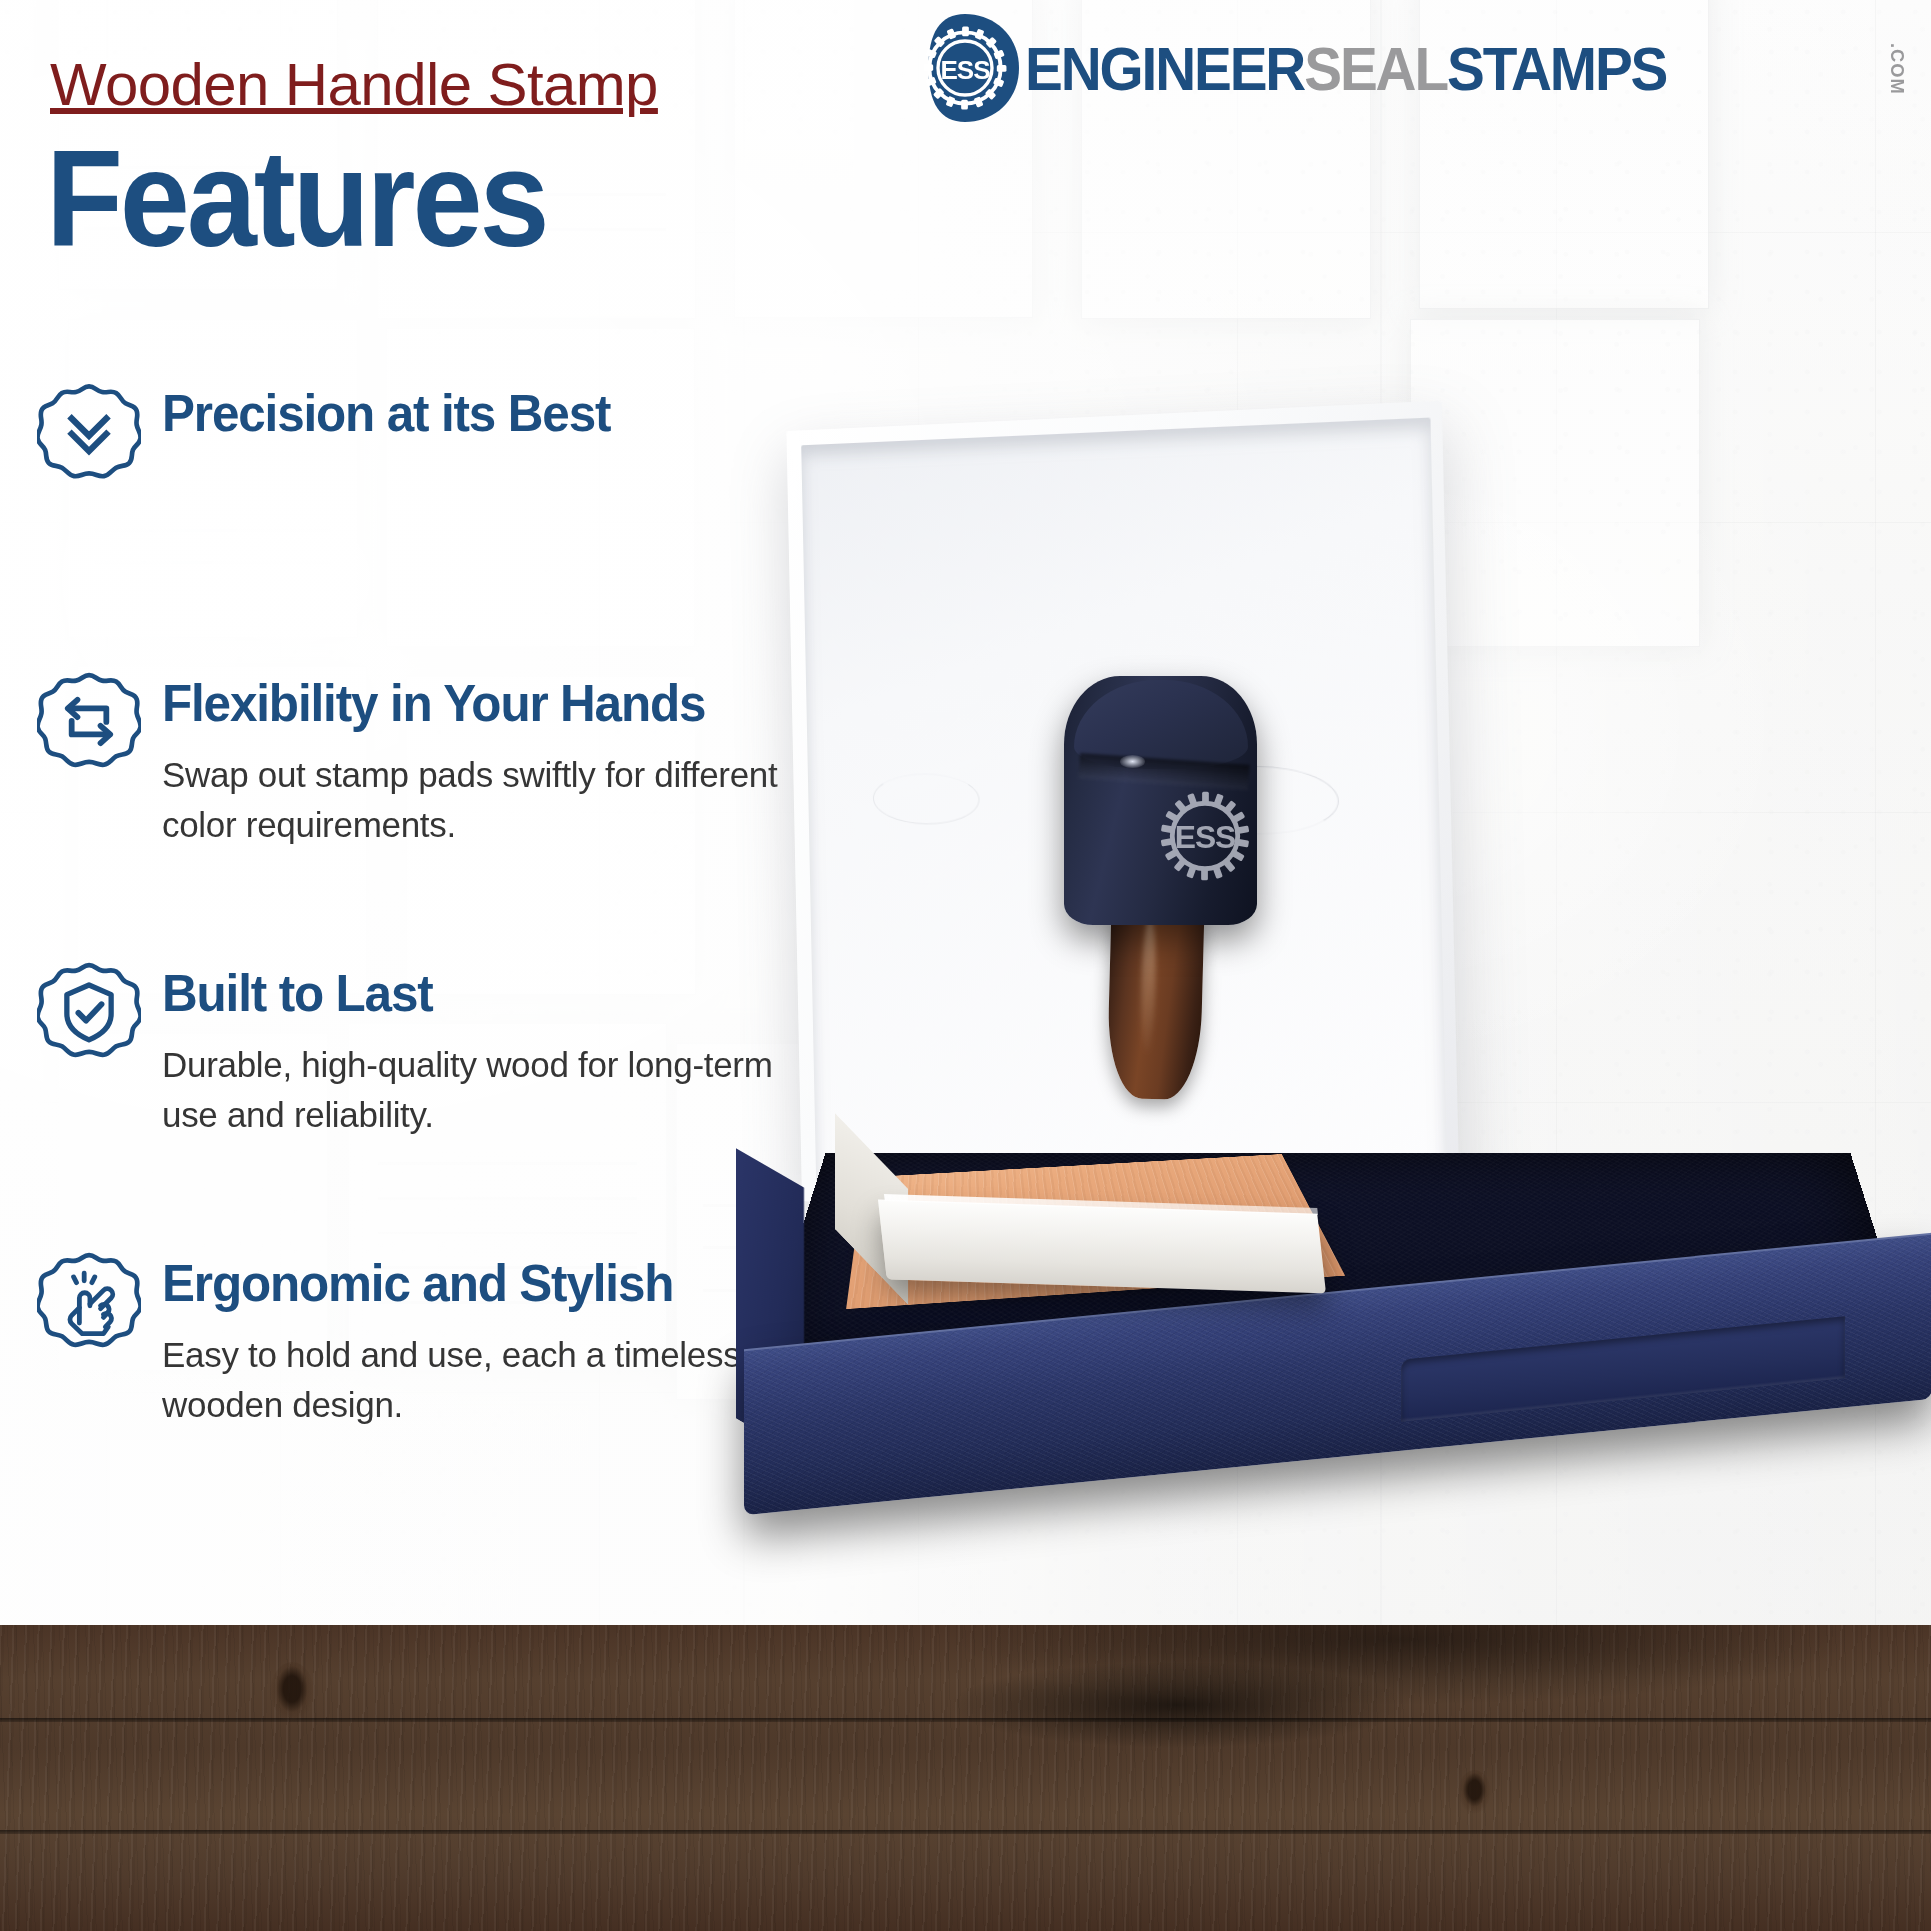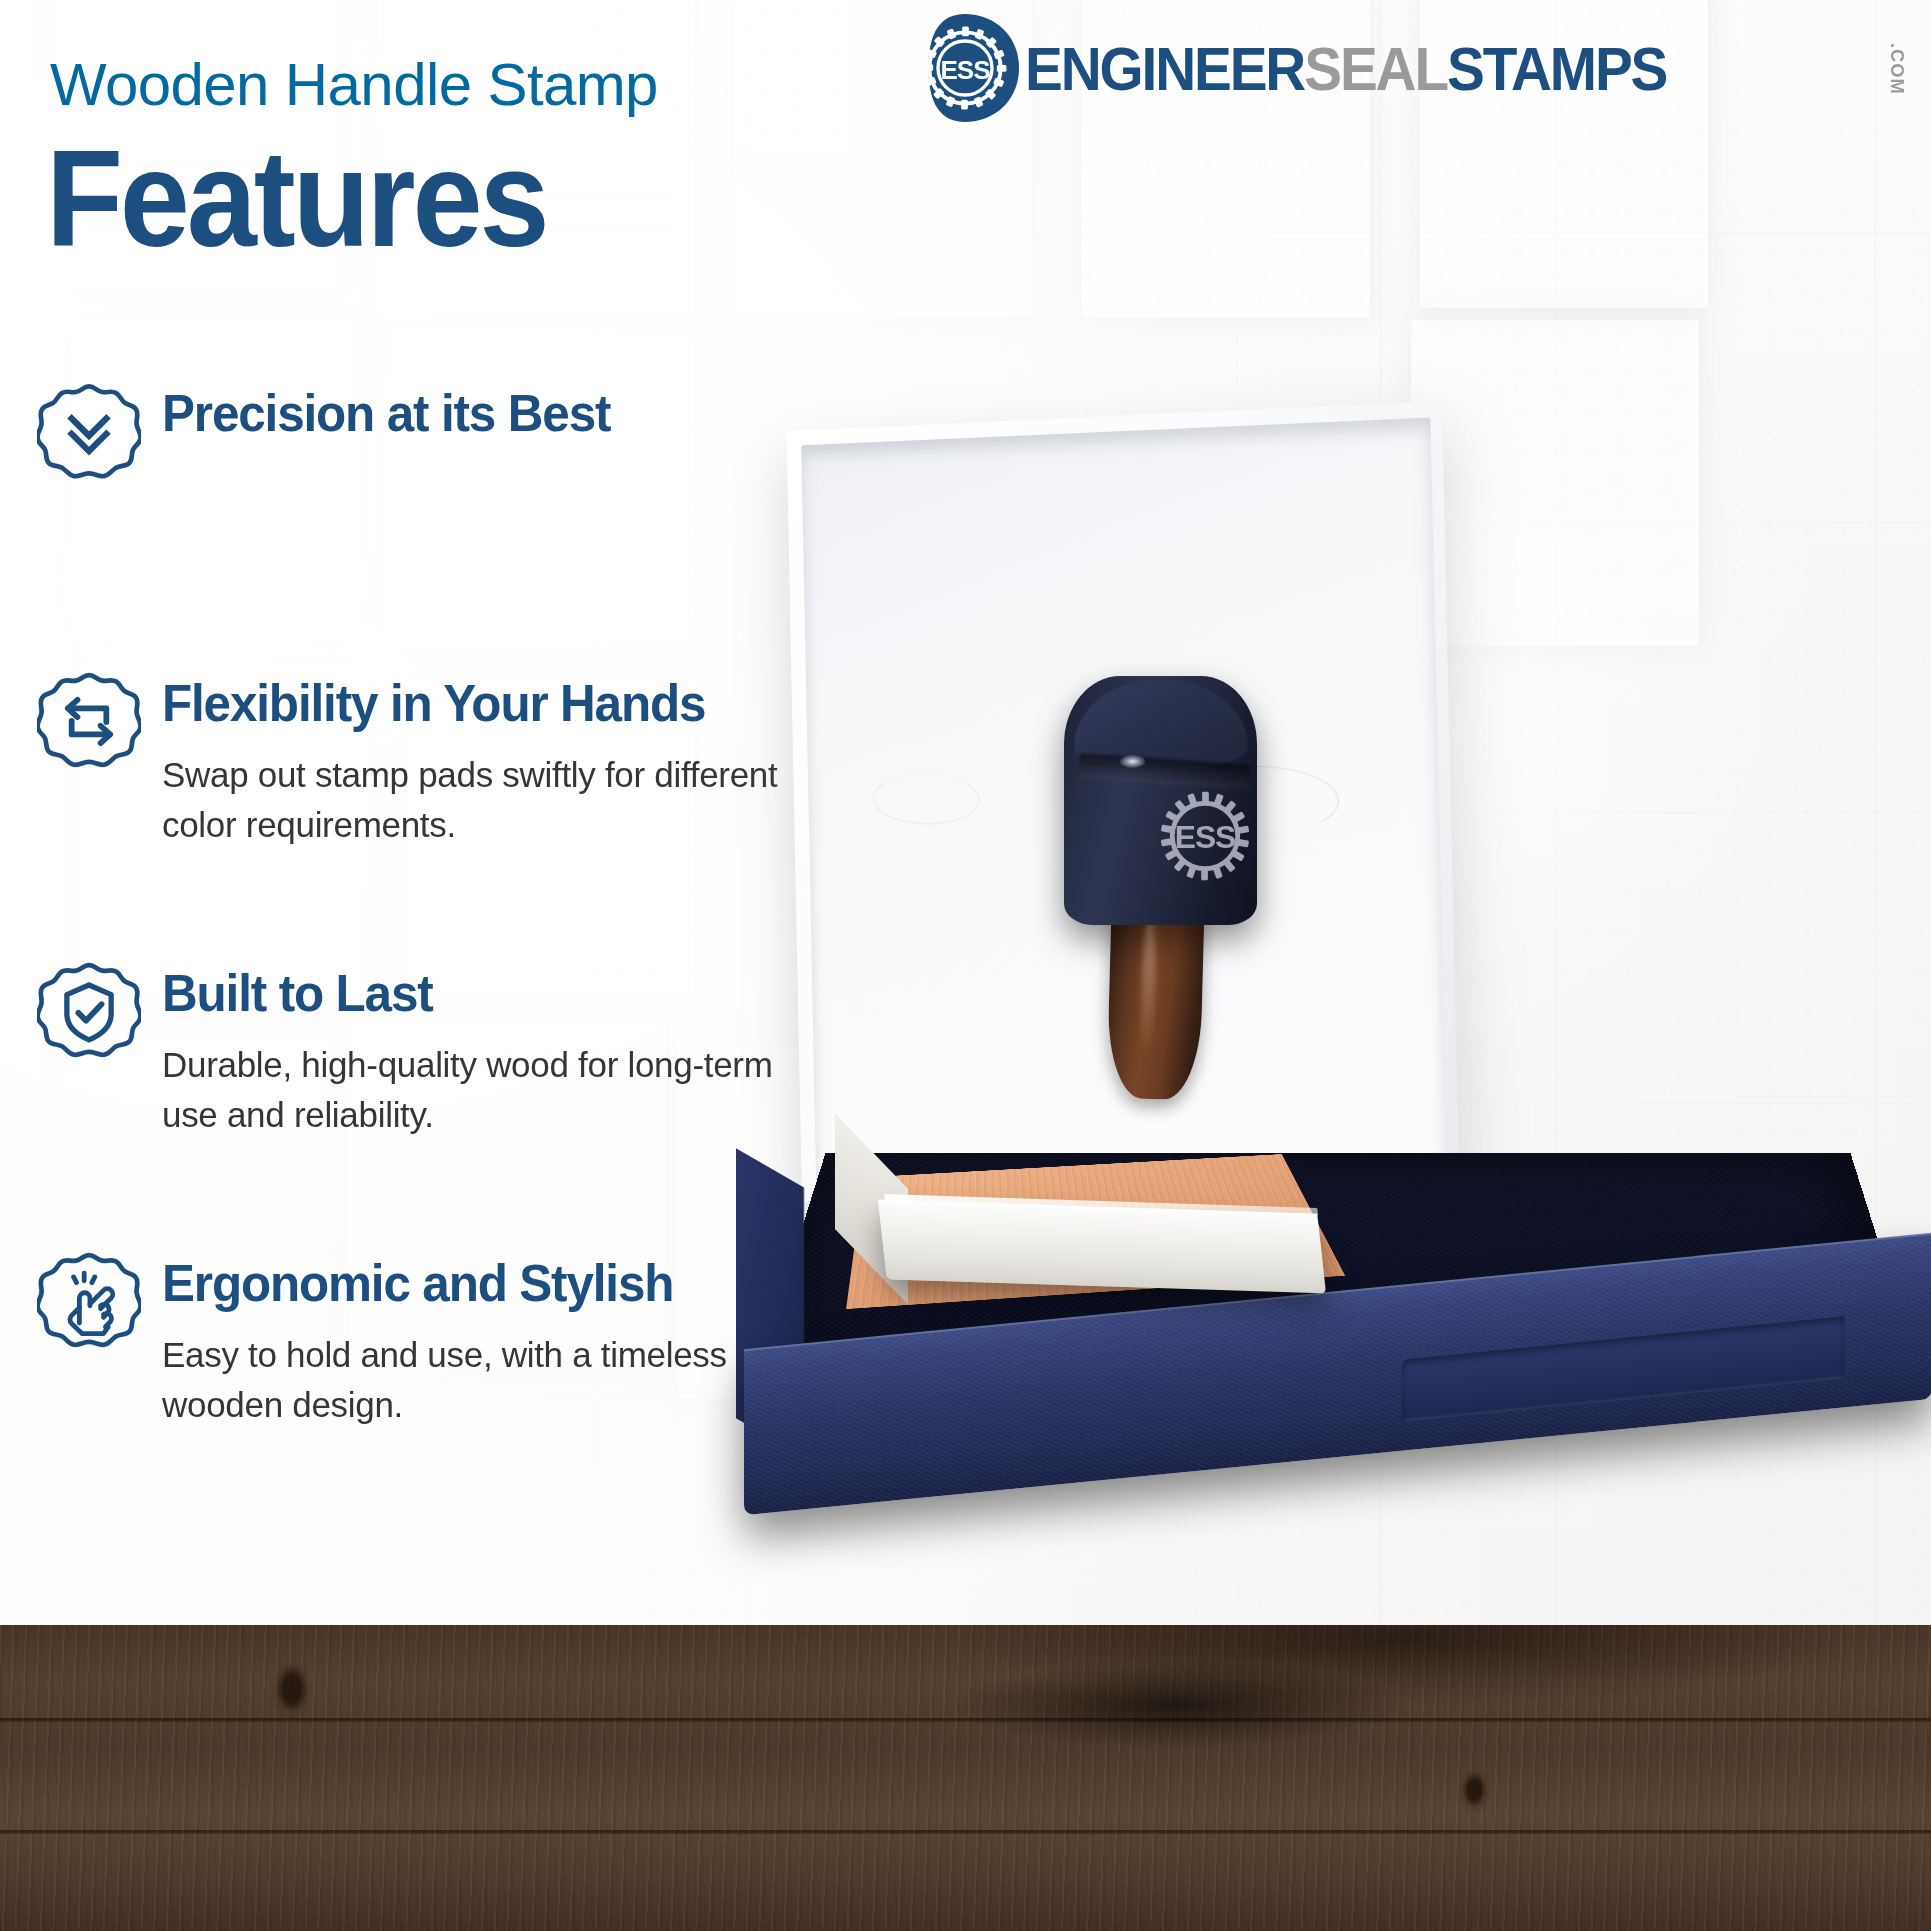--- a/index.html
+++ b/index.html
@@ -92,22 +92,22 @@
   .wood-shadow {
     position:absolute; left:753px; top:1625px; width:1178px; height:145px;
     background:radial-gradient(ellipse 599px 87px at 55% 10%, rgba(0,0,0,0.45) 0%, rgba(0,0,0,0.0) 75%);
   }
 
   
   .content { position:absolute; left:0; top:0; width:985px; height:1641px; }
 
   .title-sub {
     position:absolute; left:50px; top:50px;
-    font-size:60px; font-weight:300; color:#0369a1;
-    letter-spacing:-0.6px; white-space:nowrap;
+    font-size:60px; font-weight:300; color:#7f1d1d;
+    letter-spacing:-0.6px; white-space:nowrap;text-decoration:underline;
   }
   .title-main {
     position:absolute; left:46px; top:130px;
     font-size:137px; font-weight:700; color:#1d4e80;
     letter-spacing:-3.4px; line-height:1; white-space:nowrap;
     transform:scaleX(0.92); transform-origin:left center;
   }
 
   .features { position:absolute; left:0; top:359px; width:985px; }
   .feature { position:relative; height:290px; }
@@ -467,21 +467,21 @@
               <path d="M60 30 L57 36"></path>
               <path d="M44 78 V52 a5.5 5.5 0 0 1 11 0 V60"></path>
               <path d="M55 58 L69 44 a5.5 5.5 0 0 1 8 8 L66 63"></path>
               <path d="M66 60 a5.2 5.2 0 0 1 7.5 7.2 L69 72"></path>
               <path d="M69 69 a5.2 5.2 0 0 1 7.2 7.4 L71 82"></path>
               <path d="M44 62 L36 70 a6 6 0 0 0 0 8.5 L47 89 h22 l5 -7"></path>
             </g>
           </svg>
         </div>
         <div class="f-head">Ergonomic and Stylish</div>
-        <div class="f-body">Easy to hold and use, with a timeless wooden design.</div>
+        <div class="f-body">Easy to hold and use, each a timeless wooden design.</div>
       </div>
 
     </div>
   </div>
 
   <div class="product">
     <div class="prod-glow"></div>
 
     <div class="lid">
       <div class="lid-inner">

